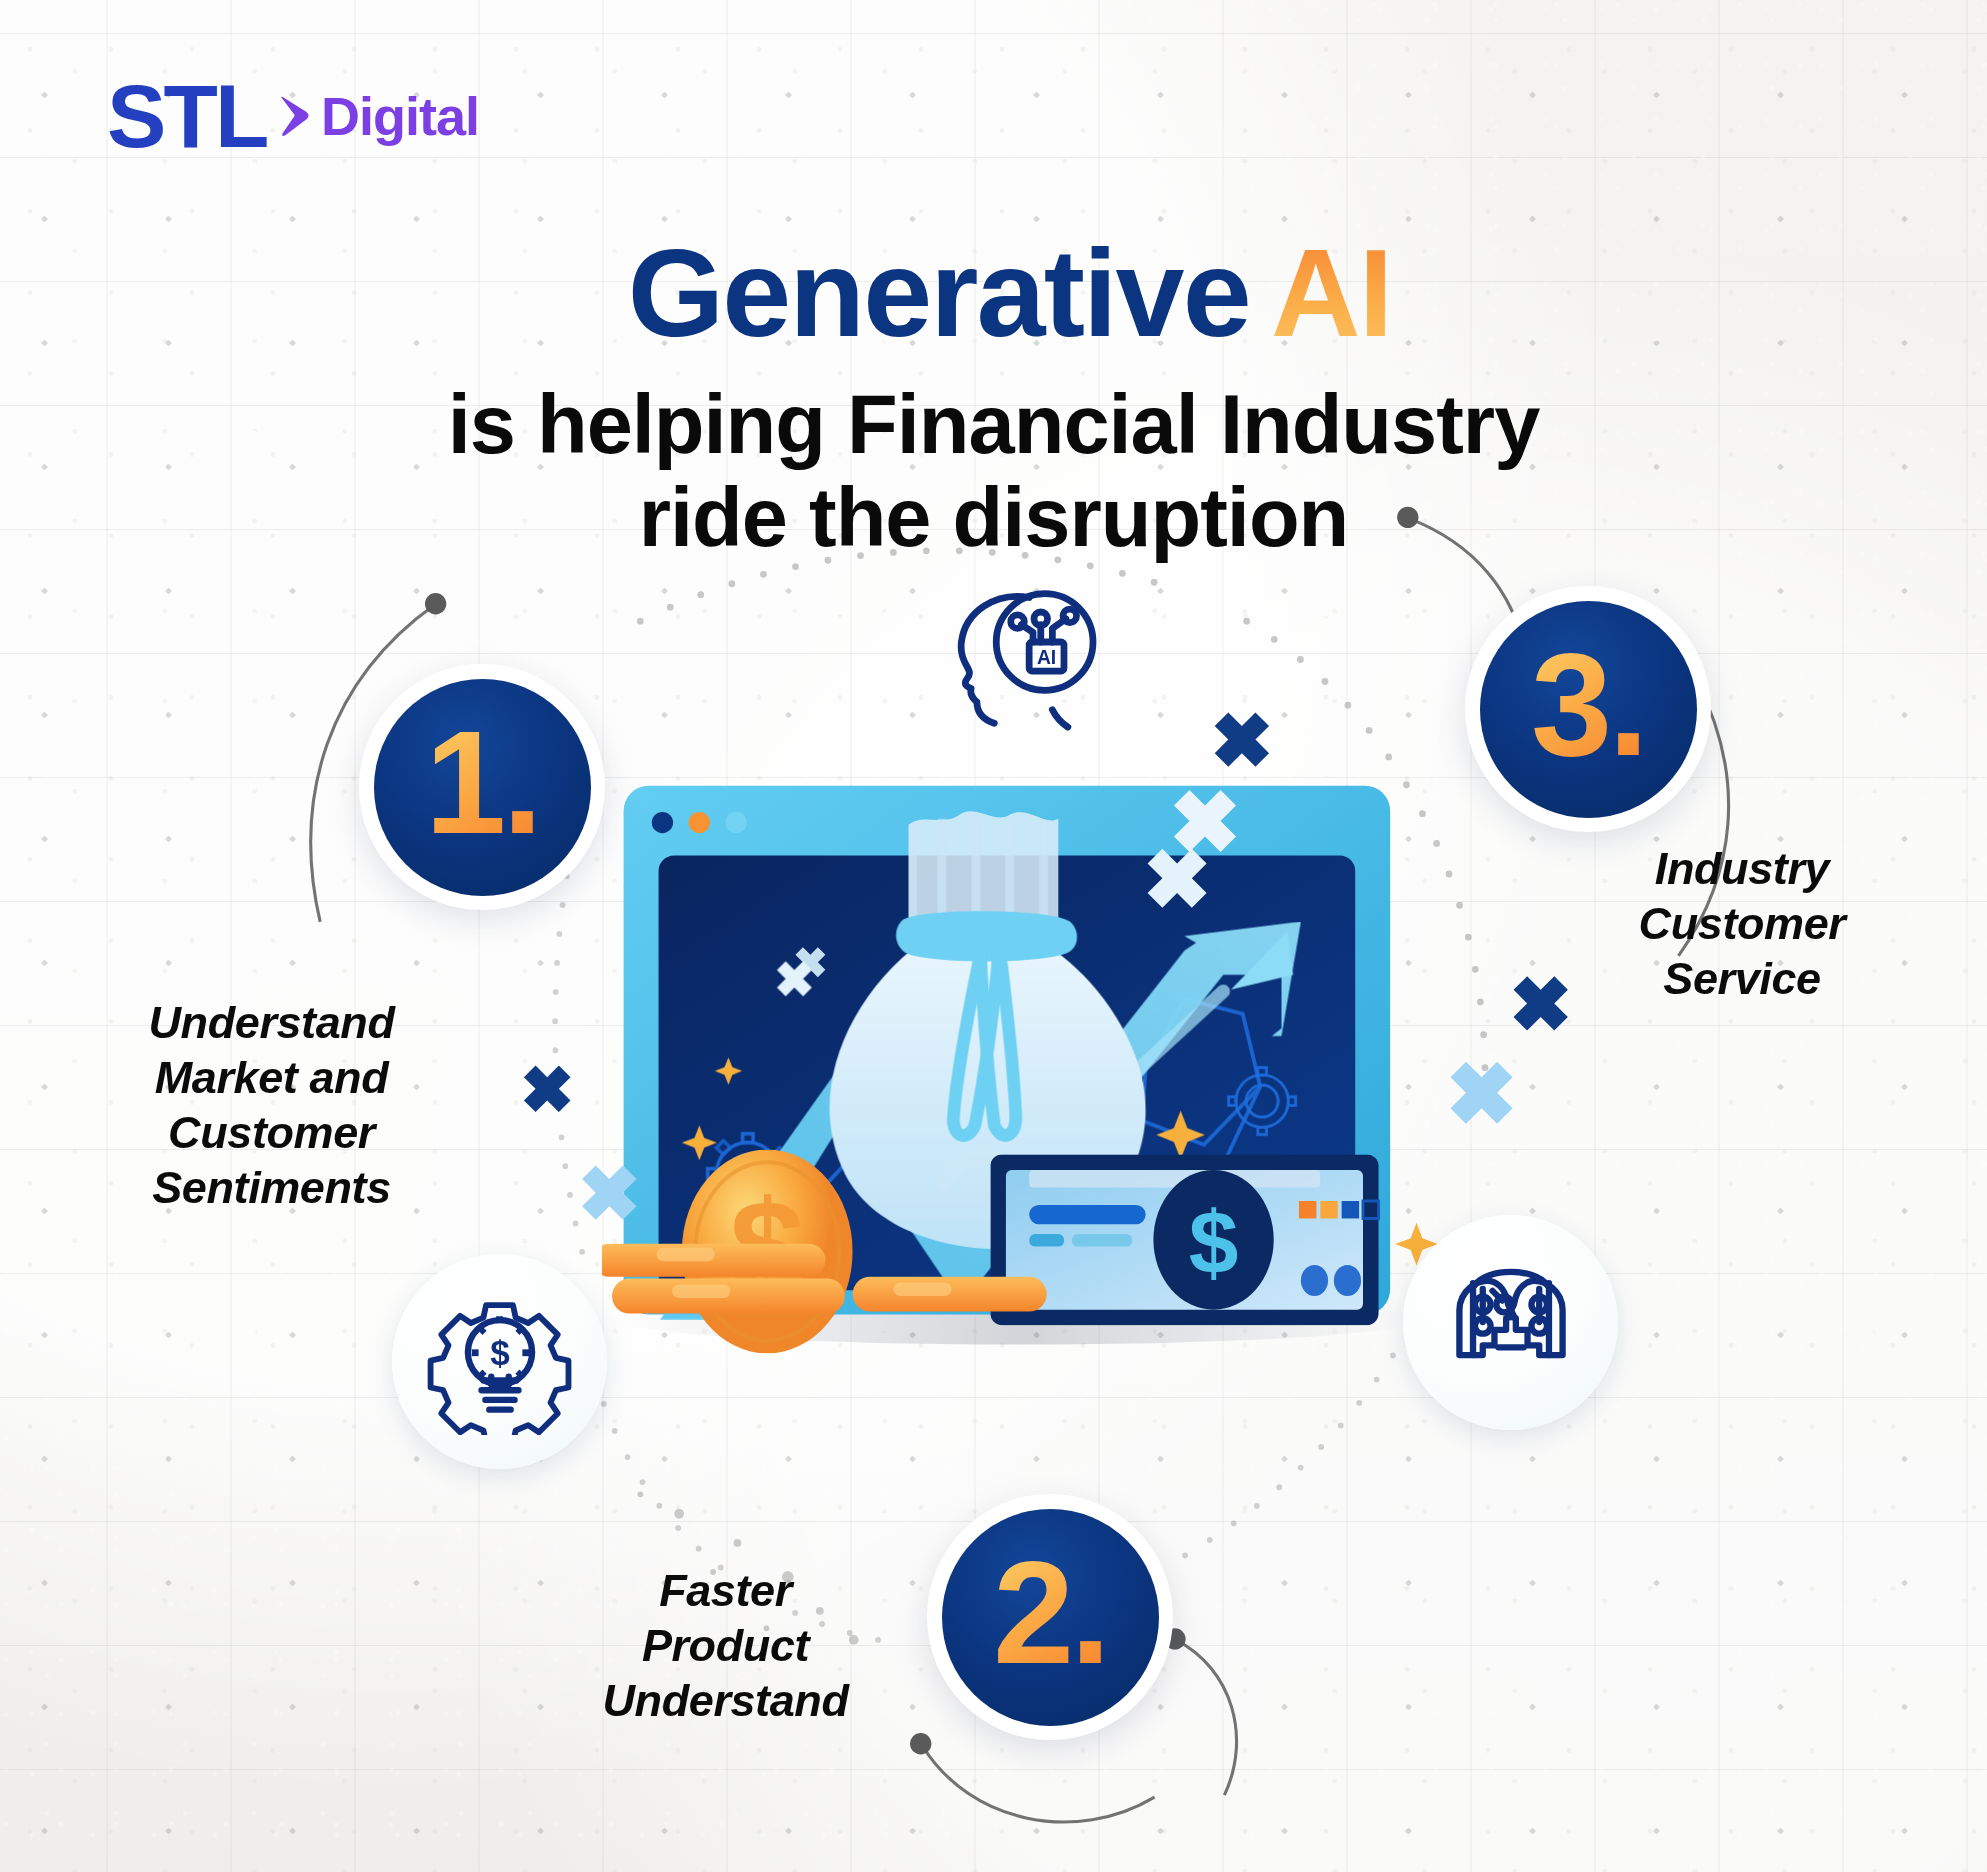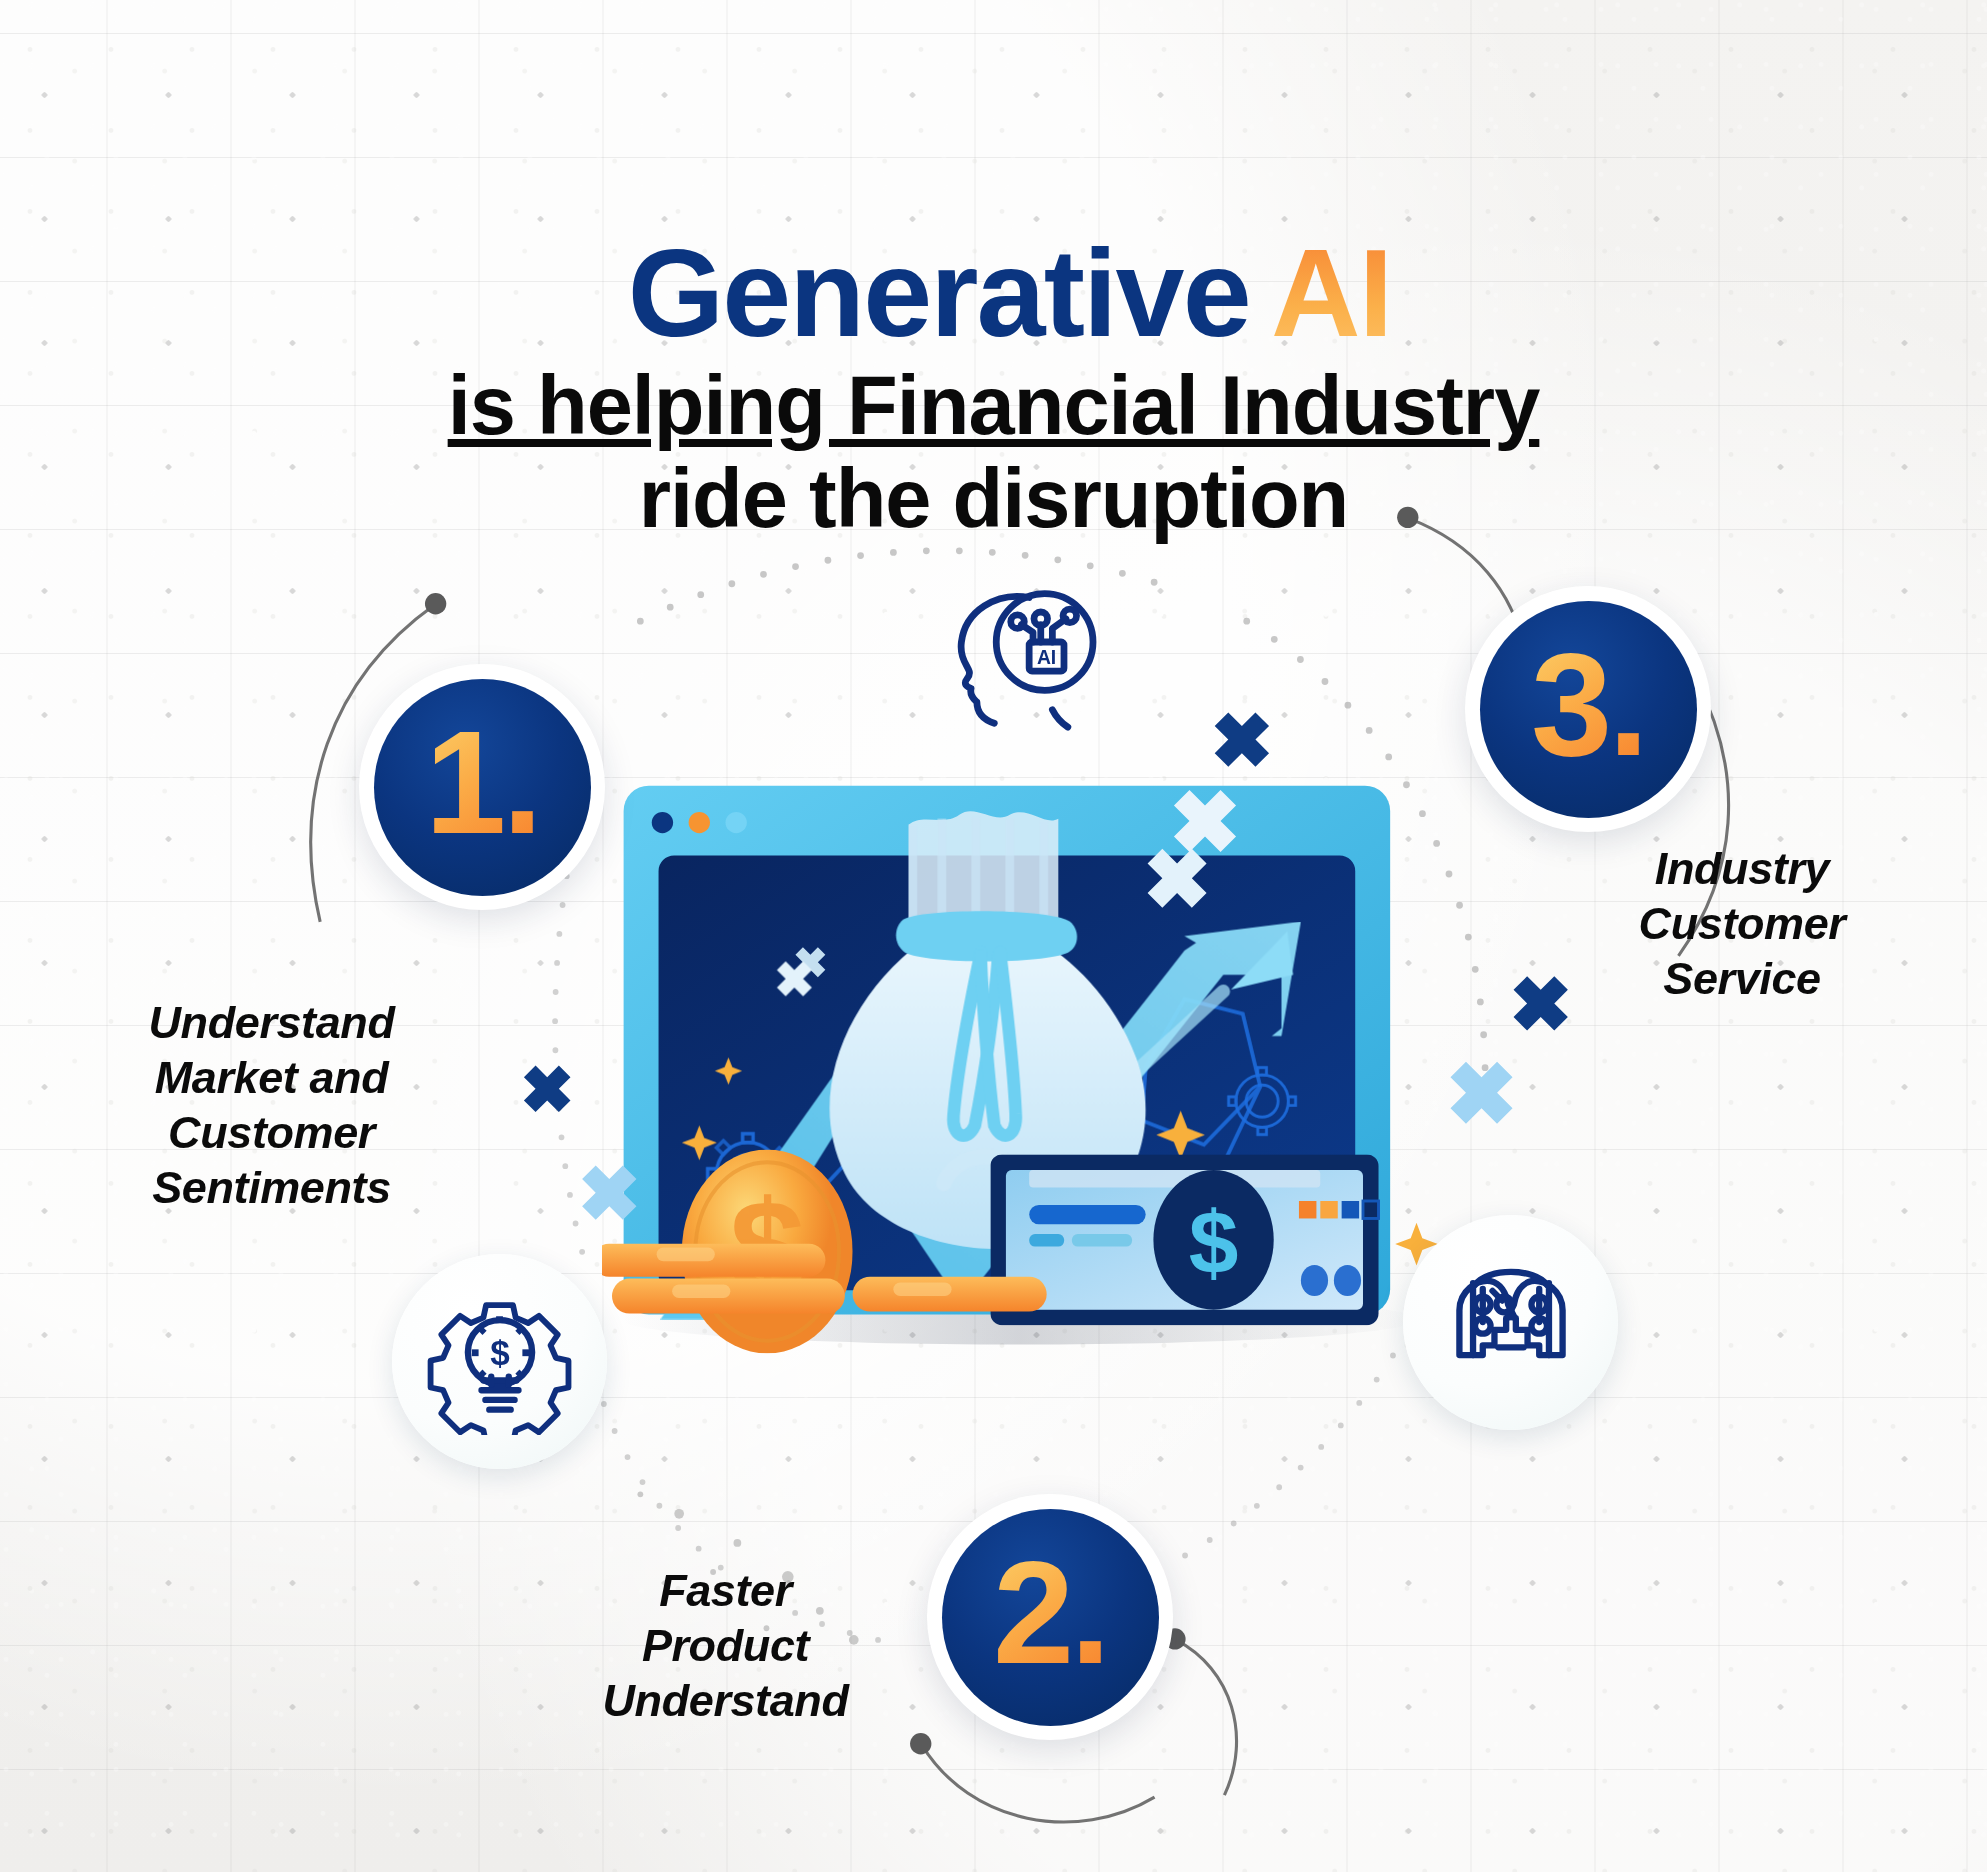--- a/index.html
+++ b/index.html
@@ -64,21 +64,21 @@
   .h-gen{color:#0b3580;}
   .h-ai{
     background:linear-gradient(180deg,#f78232 0%,#fbb04a 60%,#fdc266 100%);
     -webkit-background-clip:text;background-clip:text;color:transparent;
     margin-left:21.3px;
   }
   .h-line2,.h-line3{
     font:800 83px/1.12 "Liberation Sans",sans-serif;
     color:#0a0a0a;letter-spacing:-1px;
   }
-  .h-line2{margin-top:5px;text-decoration:underline;}
+  .h-line2{margin-top:24px;}
 
   
   .badge{
     position:absolute;border-radius:50%;
     background:#ffffff;
     display:flex;align-items:center;justify-content:center;
     box-shadow:0 9.7px 33px rgba(20,40,80,.13);
   }
   .badge .disc{
     border-radius:50%;
@@ -172,20 +172,27 @@
         <circle cx="760" cy="1590" r="4"></circle>
       <circle cx="812" cy="1625" r="6"></circle>
         <circle cx="845" cy="1660" r="4"></circle>
       <circle cx="880" cy="1690" r="5"></circle>
         <circle cx="735" cy="1620" r="3"></circle>
       <circle cx="660" cy="1540" r="3"></circle>
         <circle cx="790" cy="1678" r="3"></circle>
     </g>
   </svg>
 
+  <div id="logo">
+    <span class="stl">STL</span>
+    <svg class="chev" viewBox="0 0 40 46">
+      <path d="M8 4 Q6 2 9 3 L33 18 Q38 22 33 26 L12 42 Q7 45 9 40 L20 24 Q22 22 20 20 Z" fill="#7b3fe4"></path>
+    </svg>
+    <span class="dig">Digital</span>
+  </div>
 
   <div id="headline">
     <div class="h-line1">
       <span class="h-gen">Generative</span><span class="h-ai">AI</span>
     </div>
     <div class="h-line2">is helping Financial Industry</div>
     <div class="h-line3">ride the disruption</div>
   </div>
 
   <svg id="brain-icon" viewBox="0 0 170 155">

